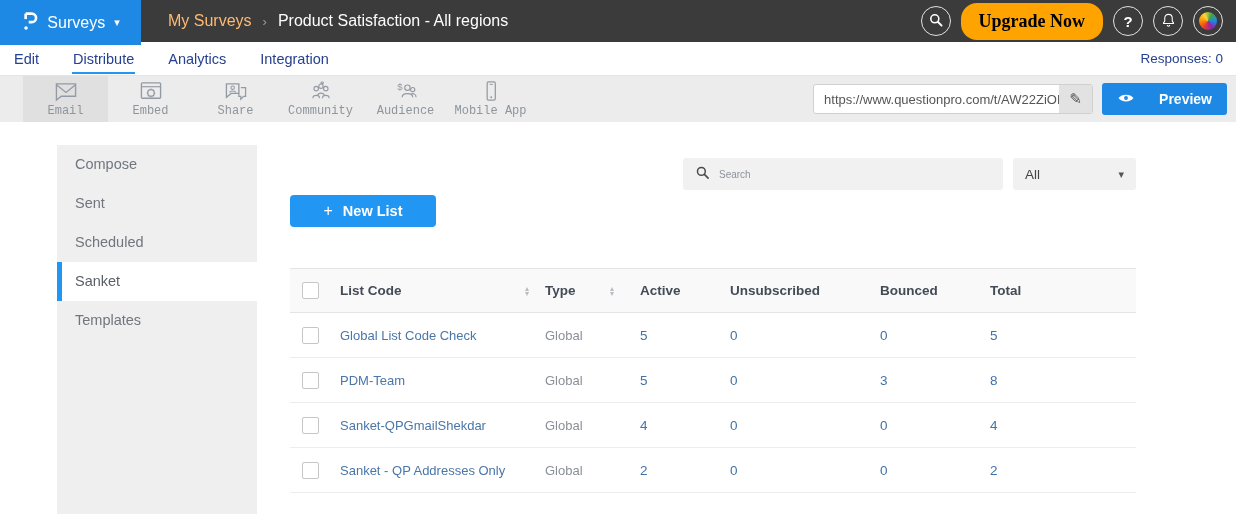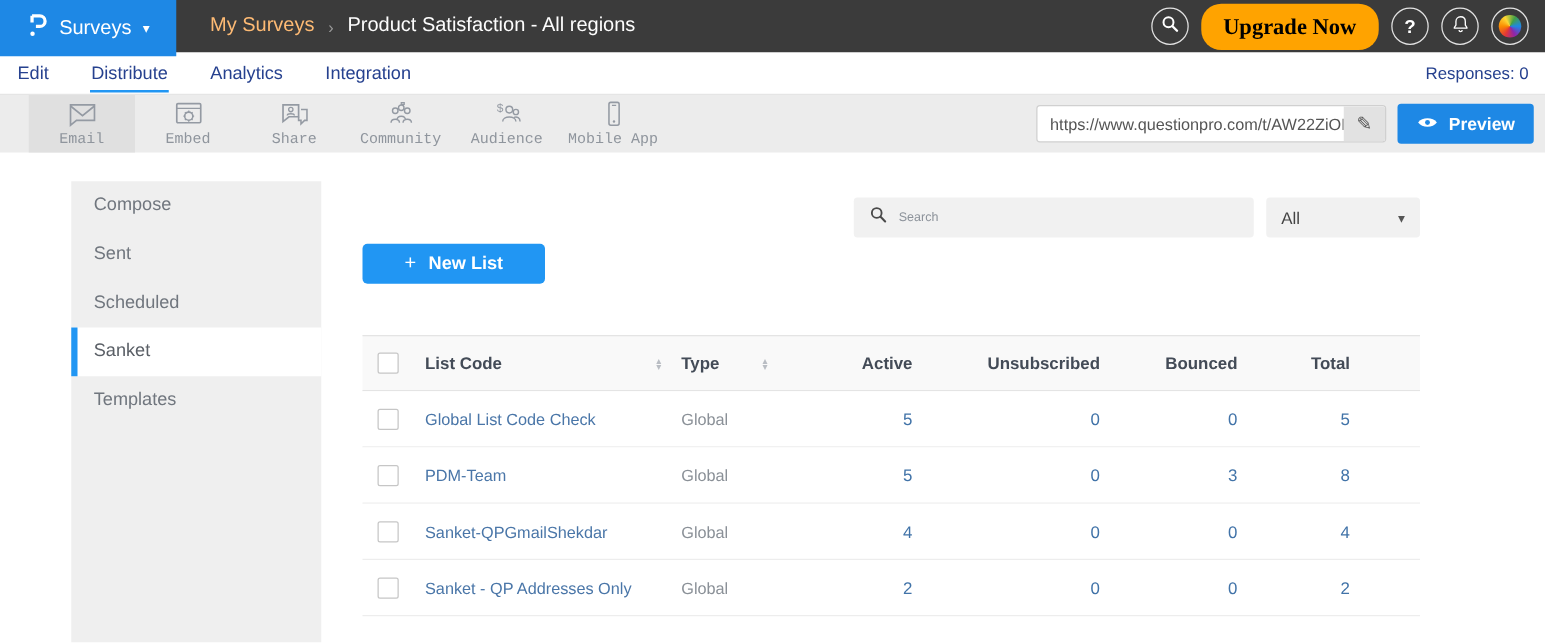--- a/index.html
+++ b/index.html
@@ -41,21 +41,21 @@
   .tool svg { display:block; }
   .tool-label { font-size:12px; color:#8f959d;font-family:Liberation Mono, monospace; }
   .url-group { margin-left:auto; display:flex; align-items:center; gap:9px; margin-right:9px; }
   .url-box { width:280px; height:30px; background:#fff; border:1px solid #d0d0d0; border-radius:3px;
     display:flex; overflow:hidden; }
   .url-box input { flex:1; border:none; outline:none; font-size:13px; color:#555; padding:0 0 0 10px;
     font-family:inherit; background:transparent; }
   .pencil-btn { width:33px; background:#e2e2e2; display:flex; align-items:center; justify-content:center;
     color:#555; font-size:15px; cursor:pointer; }
   .preview-btn { height:32px; background:#1e88e5; color:#fff; border:none; border-radius:3px;
-    padding:0 15px; display:flex; align-items:center; gap:8px; font-size:14px; font-weight:600;
+    padding:0 15px; display:flex; align-items:center; gap:24px; font-size:14px; font-weight:600;
     cursor:pointer; font-family:inherit; }
 
   
   .content { display:flex; padding:23px 12px 0 57px; height:392px; }
   .sidebar { width:200px; background:#efefef; }
   .side-item { height:39px; line-height:39px; padding-left:18px; color:#70767e; font-size:14.5px;
     cursor:pointer; }
   .side-item.active { background:#fff; border-left:5px solid #2196f3; padding-left:13px; color:#5a5f66; }
   .main { flex:1; padding:13px 88px 0 33px; }
 
@@ -80,21 +80,21 @@
   .t-head { background:#f9f9f9; border-top:1px solid #e4e4e4; border-bottom:1px solid #e4e4e4;
     color:#434b57; font-weight:700; font-size:13.5px; }
   .t-row { border-bottom:1px solid #ededed; font-size:13px; background:#fff; }
   .c-check { padding-left:12px; }
   .cb { display:inline-block; width:17px; height:17px; border:1px solid #c6c6c6; border-radius:2px;
     background:#fff; cursor:pointer; vertical-align:middle; }
   .c-name { display:flex; align-items:center; justify-content:space-between; padding-right:16px; }
   .c-type { display:flex; align-items:center; justify-content:space-between; padding-right:26px; }
   .sort { display:flex; flex-direction:column; color:#b9bdc3; font-size:8px; line-height:5px;
     cursor:pointer; }
-  .c-num { text-align:right; }
+  .c-num { text-align:left; }
   .lnk { color:#4a76a8; cursor:pointer; text-decoration:none; }
   .type-txt { color:#8a9097; }
   .num { color:#4173a8; font-size:13.5px; cursor:pointer; }
 </style>
 </head>
 <body>
 
 <header class="topbar">
   <div class="logo-box">
     <span>

